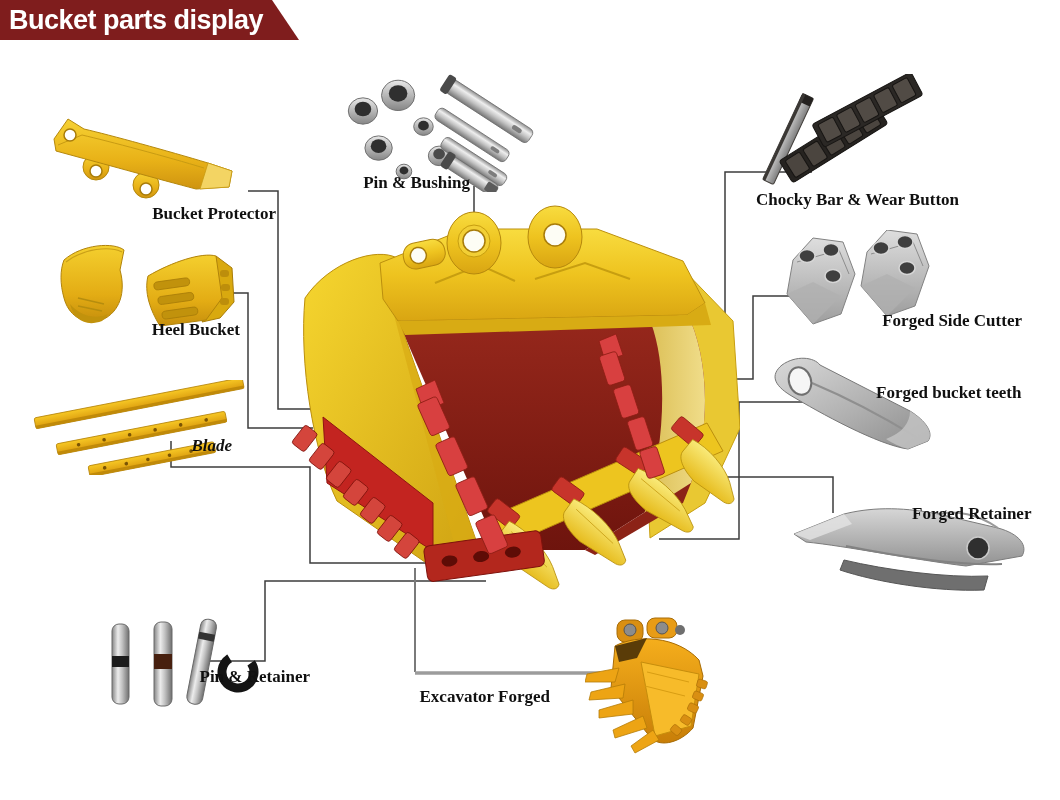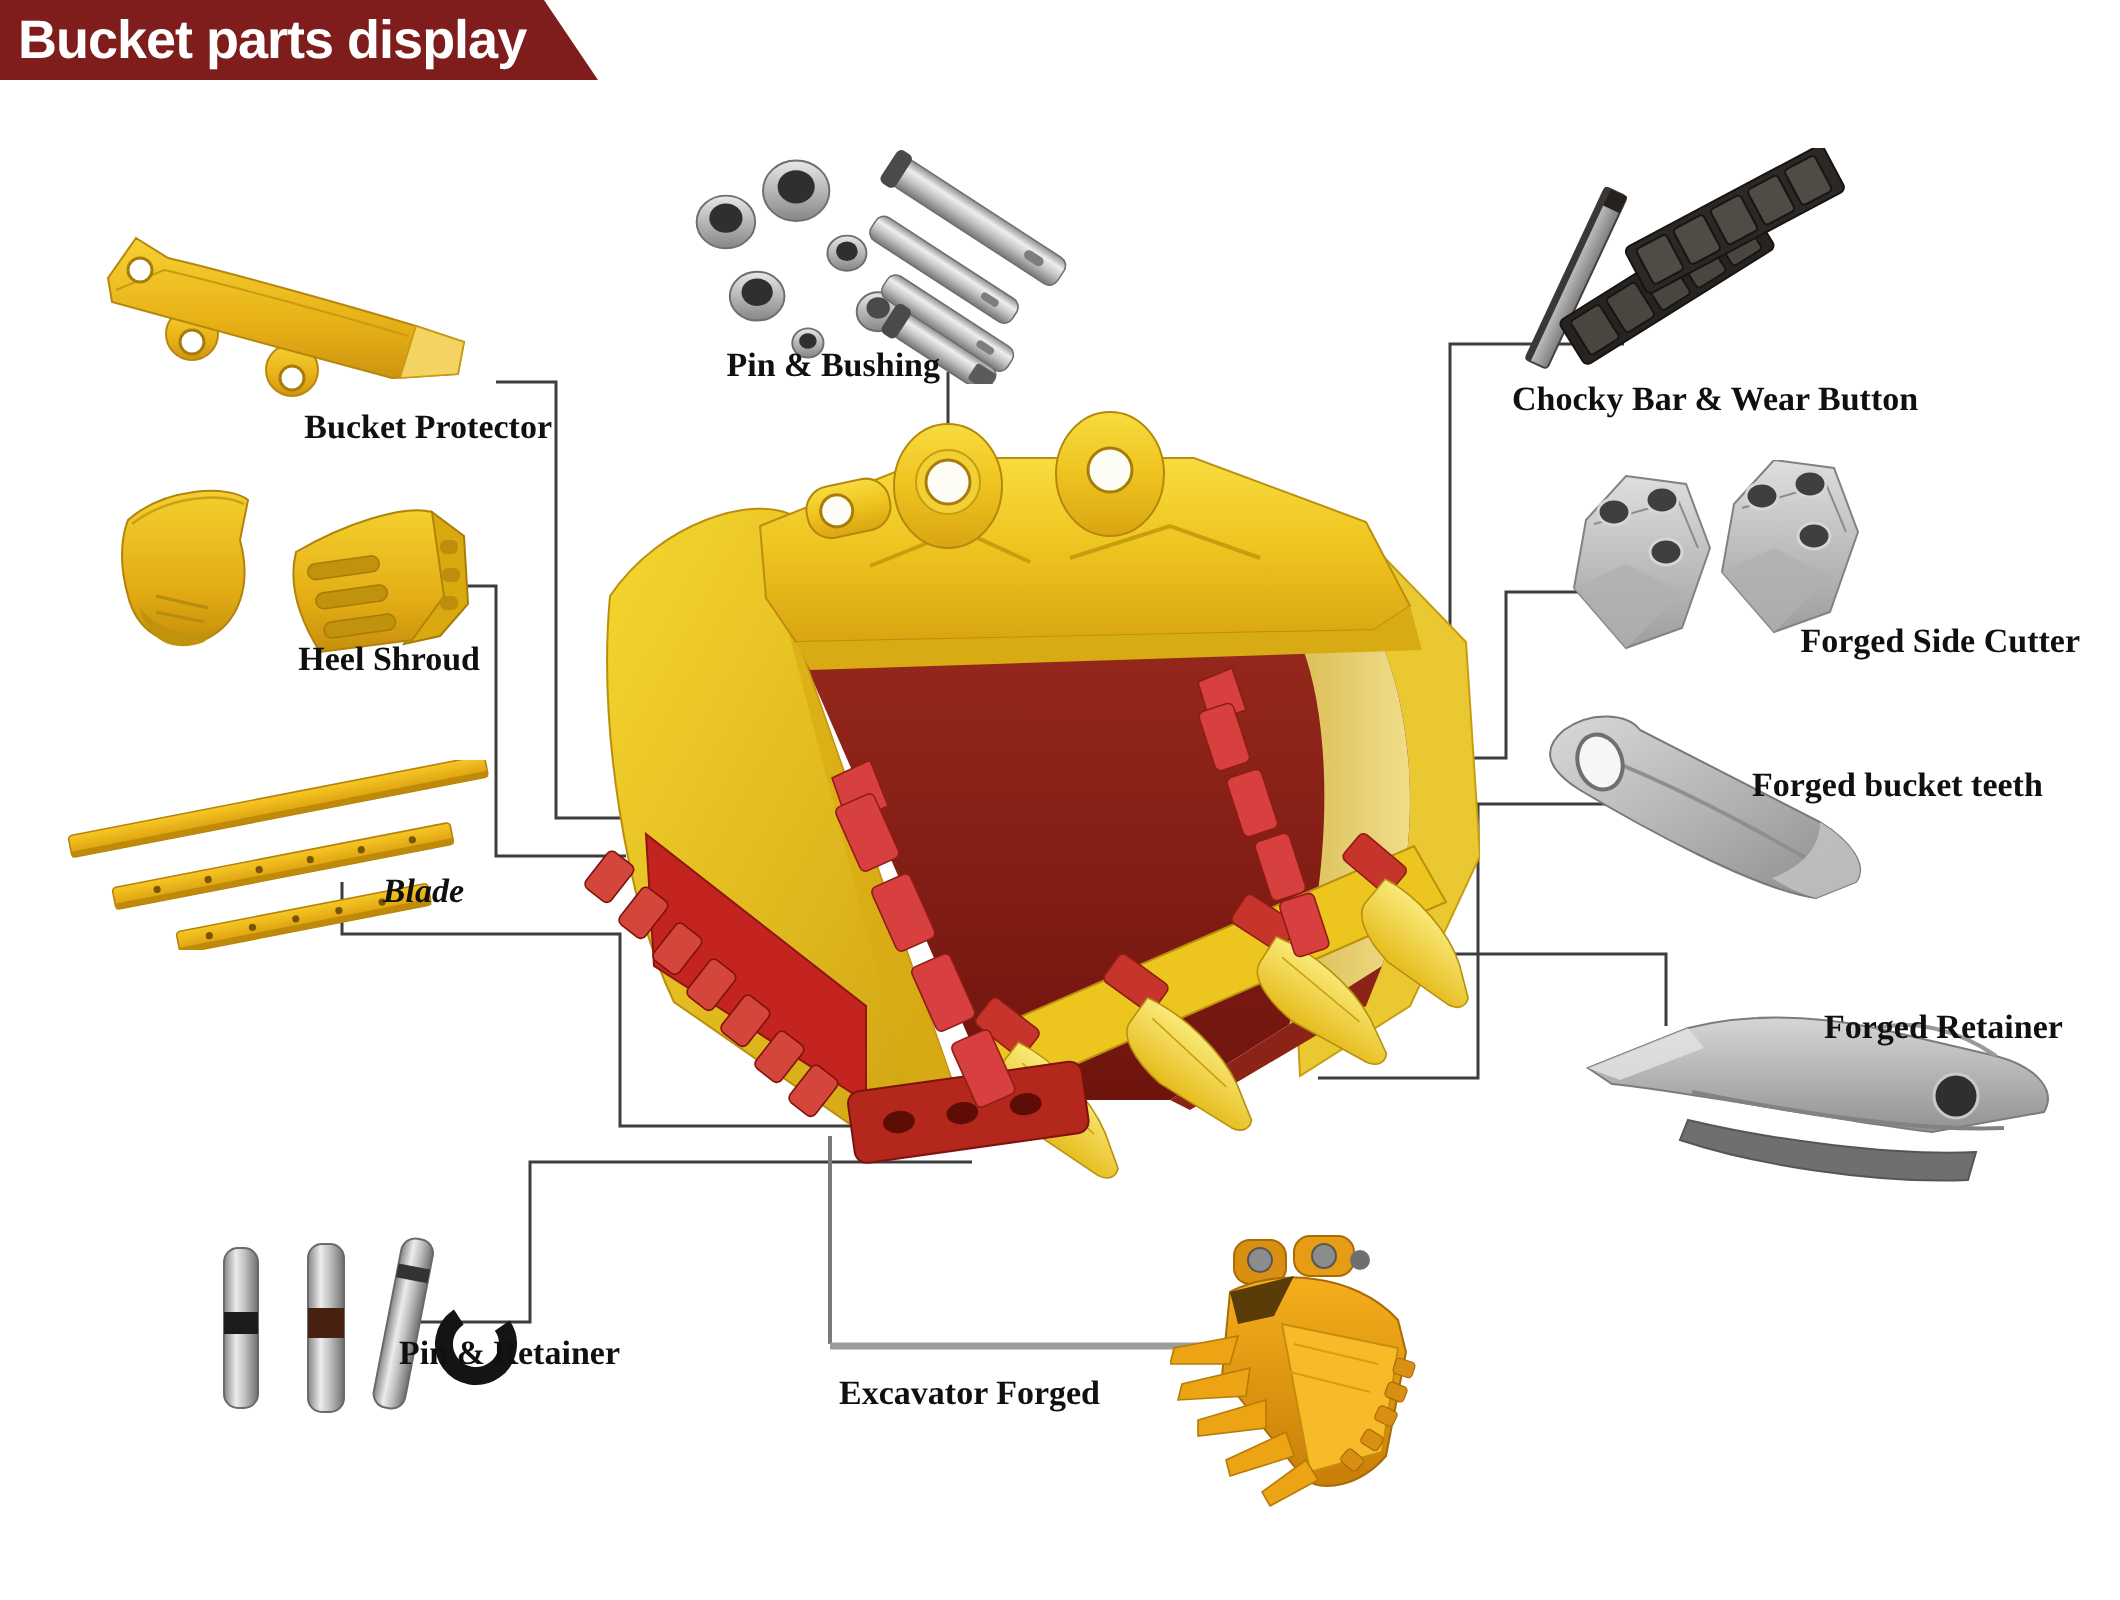--- a/index.html
+++ b/index.html
@@ -187,21 +187,21 @@
         <rect x="106" y="55" width="36" height="8" rx="4"></rect>
         <rect x="108" y="70" width="36" height="8" rx="4"></rect>
       </g>
       <g fill="#bd8e0b">
         <rect x="168" y="30" width="9" height="7" rx="3"></rect>
         <rect x="169" y="44" width="9" height="7" rx="3"></rect>
         <rect x="168" y="58" width="9" height="7" rx="3"></rect>
       </g>
     </svg>
   </div>
-  <div class="lbl" style="left:140px;top:320px;width:100px;">Heel Shroud</div>
+  <div class="lbl" style="left:140px;top:320px;width:100px;">Heel Bucket</div>
 
   <div class="part" style="left:30px;top:380px;">
     <svg width="228" height="95" viewBox="0 0 228 95">
       <defs>
         <linearGradient id="bl-y" x1="0" y1="0" x2="0" y2="1">
           <stop offset="0" stop-color="#f7c825"></stop>
             <stop offset="1" stop-color="#d9990c"></stop>
         </linearGradient>
       </defs>
       <g transform="translate(4,38) rotate(-11)">
@@ -258,21 +258,21 @@
         <path d="M2,56 L28,44 L56,58 L28,86 Z" fill="#b0b0b0" opacity="0.75"></path>
         <path d="M12,24 L54,12 L64,36" fill="none" stroke="#8c8c8c"></path>
         <g fill="#3f3f3f" stroke="#d6d6d6" stroke-width="1.5">
           <ellipse cx="22" cy="18" rx="8" ry="6.5"></ellipse>
             <ellipse cx="46" cy="12" rx="8" ry="6.5"></ellipse>
             <ellipse cx="48" cy="38" rx="8" ry="6.5"></ellipse>
         </g>
       </g>
     </svg>
   </div>
-  <div class="lbl" style="left:880px;top:311px;width:142px;margin-left:18px;">Forged Side Cutter</div>
+  <div class="lbl" style="left:880px;top:311px;width:142px;">Forged Side Cutter</div>
 
   <div class="part" style="left:760px;top:355px;">
     <svg width="182" height="102" viewBox="0 0 182 102">
       <defs>
         <linearGradient id="bt-m" x1="0" y1="0" x2="1" y2="1">
           <stop offset="0" stop-color="#d9d9d9"></stop>
             <stop offset="0.55" stop-color="#b0b0b0"></stop>
             <stop offset="1" stop-color="#8a8a8a"></stop>
         </linearGradient>
       </defs>

